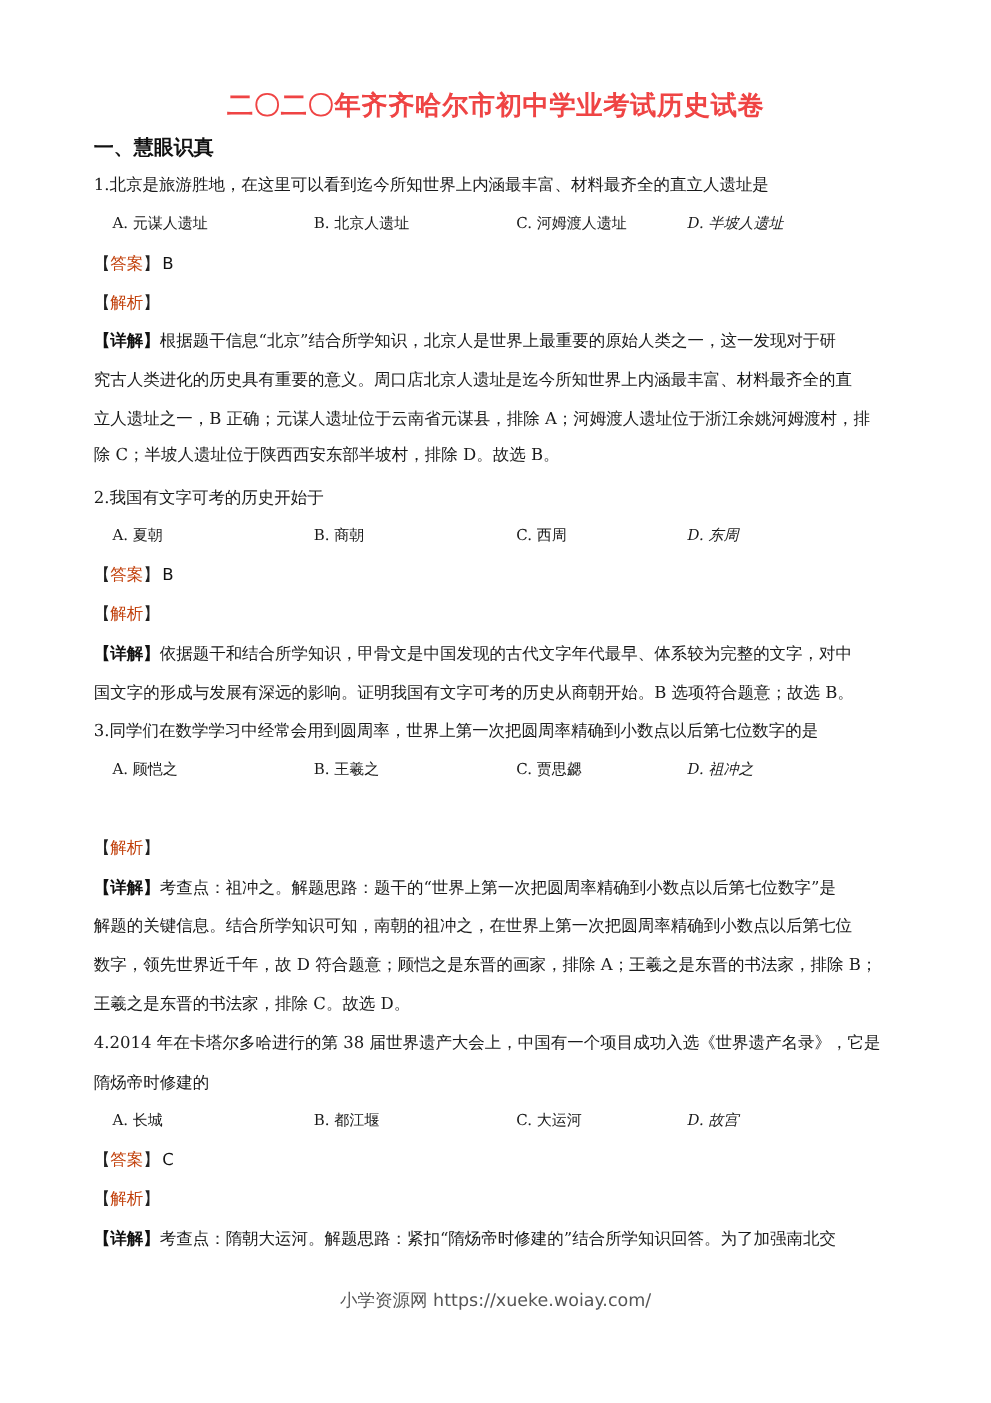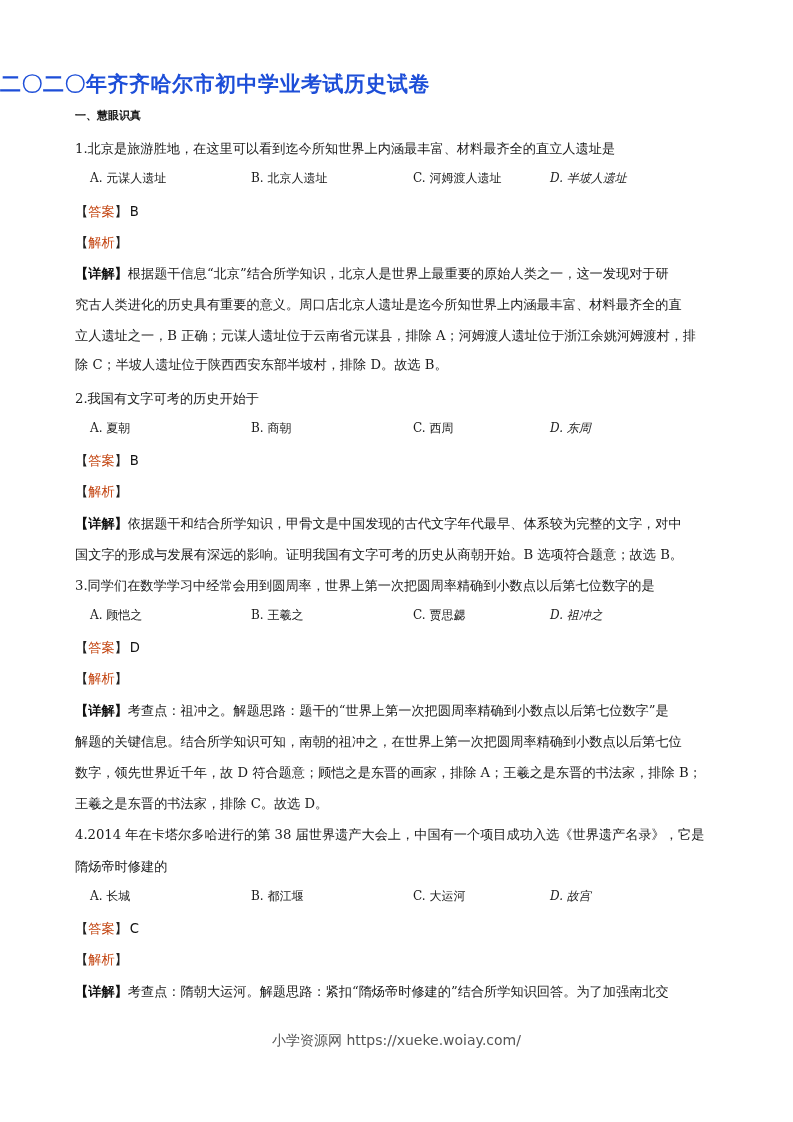--- a/index.html
+++ b/index.html
@@ -1,22 +1,22 @@
 <!DOCTYPE html>
 <html><head>
 <meta charset="utf-8">
 <style>
   html, body { margin: 0; padding: 0; background: #ffffff; }
   body { width: 793px; height: 1122px; position: relative; overflow: hidden;
          font-family: "DejaVu Serif", "Liberation Serif", serif; color: #1a1a1a; }
   .page { position: absolute; left: 0; top: 0; width: 793px; height: 1122px; }
-  .title { position: absolute; top: 70px; left: 0; width: 793px; 
-           font-family: "DejaVu Sans", sans-serif; font-size: 21px; font-weight: bold; color: #1d4ed8; letter-spacing: 0.5px; }
+  .title { position: absolute; top: 70px; left: 0; width: 793px; text-align: center;
+           font-family: "DejaVu Sans", sans-serif; font-size: 21px; font-weight: bold; color: #ef4444; letter-spacing: 0.5px; }
   .section { position: absolute; left: 75px; top: 108px; font-family: "DejaVu Sans", sans-serif;
-             font-size: 11px; font-weight: bold; color: #111; }
+             font-size: 16px; font-weight: bold; color: #111; }
   .line { position: absolute; left: 75px; width: 650px; font-size: 13.2px; line-height: 20px; white-space: nowrap; }
   .q { font-size: 13.2px; }
   .opts { position: absolute; left: 75px; width: 650px; height: 20px; font-size: 12px; margin-left: 15px; }
   .opt { position: absolute; top: 0; white-space: nowrap; }
   .opt:nth-child(1) { left: 0; }
   .opt:nth-child(2) { left: 161px; }
   .opt:nth-child(3) { left: 323px; }
   .opt:nth-child(4) { left: 460px; font-style: italic; }
   .lbl { color: #c2410c; }
   .br { color: #222; }
@@ -59,21 +59,20 @@
   <div class="line" style="top:514px"><span class="xj">【详解】</span><span>依据题干和结合所学知识，甲骨文是中国发现的古代文字年代最早、体系较为完整的文字，对中</span></div>
   <div class="line" style="top:545px">国文字的形成与发展有深远的影响。证明我国有文字可考的历史从商朝开始。B 选项符合题意；故选 B。</div>
 
   <div class="line q" style="top:576px">3.同学们在数学学习中经常会用到圆周率，世界上第一次把圆周率精确到小数点以后第七位数字的是</div>
   <div class="opts" style="top:607px">
     <span class="opt">A.  顾恺之</span>
     <span class="opt">B.  王羲之</span>
     <span class="opt">C.  贾思勰</span>
     <span class="opt">D.  祖冲之</span>
   </div>
-  <div class="line" style="top:638px"><span class="br">【</span><span class="lbl">答案</span><span class="br">】</span><span class="ans-val">D</span></div>
   <div class="line" style="top:669px"><span class="br">【</span><span class="lbl">解析</span><span class="br">】</span></div>
   <div class="line" style="top:701px"><span class="xj">【详解】</span><span>考查点：祖冲之。解题思路：题干的“世界上第一次把圆周率精确到小数点以后第七位数字”是</span></div>
   <div class="line" style="top:732px">解题的关键信息。结合所学知识可知，南朝的祖冲之，在世界上第一次把圆周率精确到小数点以后第七位</div>
   <div class="line" style="top:763px">数字，领先世界近千年，故 D 符合题意；顾恺之是东晋的画家，排除 A；王羲之是东晋的书法家，排除 B；</div>
   <div class="line" style="top:794px">王羲之是东晋的书法家，排除 C。故选 D。</div>
 
   <div class="line q" style="top:825px">4.2014 年在卡塔尔多哈进行的第 38 届世界遗产大会上，中国有一个项目成功入选《世界遗产名录》，它是</div>
   <div class="line q" style="top:857px">隋炀帝时修建的</div>
   <div class="opts" style="top:888px">
     <span class="opt">A.  长城</span>

